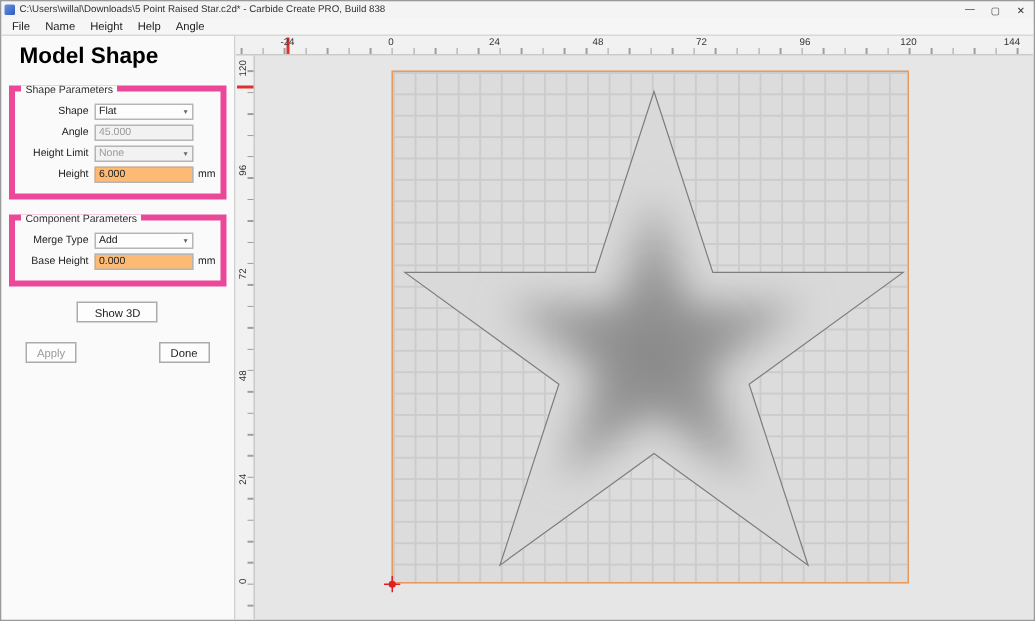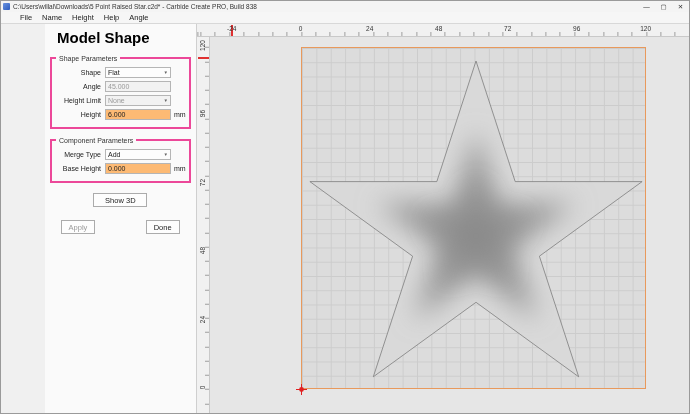--- a/index.html
+++ b/index.html
@@ -3,26 +3,26 @@
 <meta charset="utf-8">
 <style>
   * { margin:0; padding:0; box-sizing:border-box; }
   html,body { width:690px; height:414px; }
   body { font-family:"Liberation Sans","DejaVu Sans",sans-serif; font-size:7.5px; color:#1a1a1a; background:#fff; overflow:hidden; }
   #window { position:relative; width:690px; height:414px; background:#f0f0f0; border:1px solid #9a9a9a; display:flex; flex-direction:column; }
   .titlebar { flex:0 0 11px; height:11px; background:#f4f4f4; display:flex; align-items:center; }
   .app-icon { width:7px; height:7px; margin:0 3px 0 2px; background:linear-gradient(135deg,#6b93e0,#2c5bbf); border-radius:1px; }
   .title-text { font-size:6.5px; color:#333; flex:1; white-space:nowrap; overflow:hidden; }
   .win-btn { width:17px; height:11px; display:flex; align-items:center; justify-content:center; font-size:6.5px; color:#333; cursor:default; }
-  .menubar { flex:0 0 12px; height:12px; background:#f6f6f6; border-bottom:1px solid #d8d8d8; display:flex; align-items:center; padding-left:14px; }
+  .menubar { flex:0 0 12px; height:12px; background:#f6f6f6; border-bottom:1px solid #d8d8d8; display:flex; align-items:center; padding-left:2px; }
   .menu-item { font-size:7.5px; padding:1px 5px; color:#222; }
   .main { flex:1; display:flex; min-height:0; }
-  .sidebar { flex:0 0 150px; background:#fafafa; border-right:1px solid #cfcfcf; position:relative; padding-top:3px;margin-left:44px; }
+  .sidebar { flex:0 0 150px; background:#fafafa; border-right:1px solid #cfcfcf; position:relative; padding-top:3px; }
   .panel-title { font-size:15px; font-weight:bold; margin:2px 0 11px 12px; color:#000; }
-  .group { position:relative; border:2px solid #ec4899; margin:0 5px 10px 5px; padding:8px 3px 4px 3px; }
+  .group { position:relative; border:4px solid #ec4899; margin:0 5px 10px 5px; padding:8px 3px 4px 3px; }
   .group-title { position:absolute; top:-4px; left:4px; background:#fafafa; padding:0 3px; font-size:7px; color:#333; }
   .row { display:flex; align-items:center; margin:0 0 3px 0; }
   .row-label { flex:0 0 46px; text-align:right; margin-right:4px; font-size:7px; color:#222; }
   .field { width:66px; height:11px; border:1px solid #b5b5b5; background:#fdba74; font-size:7px; font-family:inherit; padding:0 2px; color:#222; outline:none; }
   input.field:disabled { background:#f2f2f2; color:#9a9a9a; }
   .combo { width:66px; height:11px; border:1px solid #b5b5b5; background:#fdfdfd; display:flex; align-items:center; justify-content:space-between; padding:0 2px; font-size:7px; }
   .combo .chev { font-size:4.5px; color:#666; }
   .combo.disabled { background:#f2f2f2; color:#9a9a9a; }
   .unit { margin-left:3px; font-size:7px; }
   .btn { border:1px solid #ababab; background:#fdfdfd; font-size:7.5px; font-family:inherit; height:14px; display:flex; align-items:center; justify-content:center; color:#222; }

